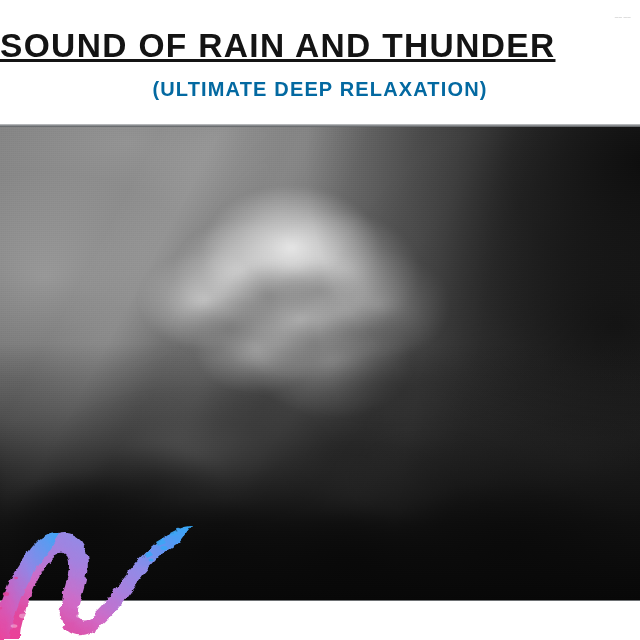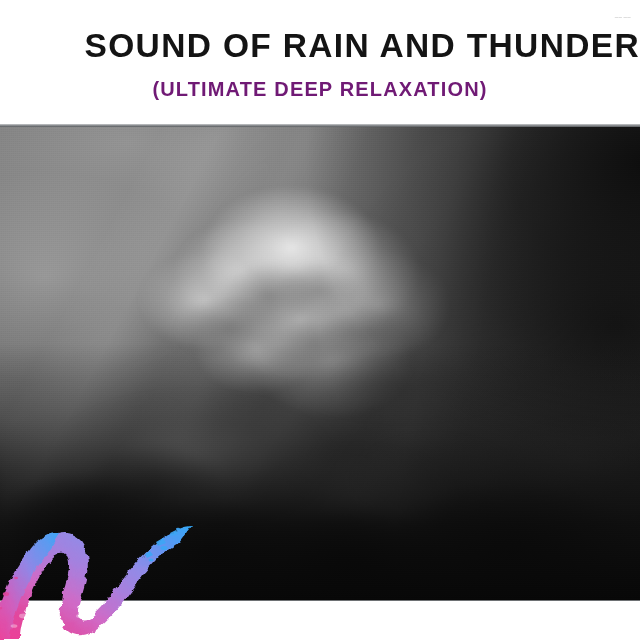--- a/index.html
+++ b/index.html
@@ -5,28 +5,28 @@
   html,body{margin:0;padding:0;background:#ffffff;}
   body{width:640px;height:640px;overflow:hidden;
        font-family:"Liberation Sans","DejaVu Sans",sans-serif;}
 
   #cover{position:relative;width:640px;height:640px;background:#ffffff;overflow:hidden;}
 
   
   #header{position:absolute;left:0;top:0;width:640px;height:124px;background:#ffffff;z-index:5;}
 
   #album-title{
-    position:absolute;left:0;top:26px;width:640px;text-align:right;
+    position:absolute;left:0;top:26px;width:640px;text-align:left;
     font-size:33.5px;font-weight:700;letter-spacing:1.35px;
-    color:#141414;line-height:40px;white-space:nowrap;
+    color:#141414;line-height:40px;white-space:nowrap;text-decoration:underline;
   }
   #album-subtitle{
     position:absolute;left:0;top:76px;width:640px;text-align:center;
     font-size:20px;font-weight:700;letter-spacing:1.15px;
-    color:#701a75;line-height:26px;white-space:nowrap;
+    color:#0369a1;line-height:26px;white-space:nowrap;
   }
   #corner-mark{
     position:absolute;right:9px;top:14px;
     font-size:3.4px;font-weight:700;letter-spacing:.35px;
     color:#9a9a9a;line-height:6px;white-space:nowrap;
     text-transform:uppercase;opacity:.85;
   }
 
   
   #photo{position:absolute;left:0;top:124px;width:640px;height:477px;overflow:hidden;

